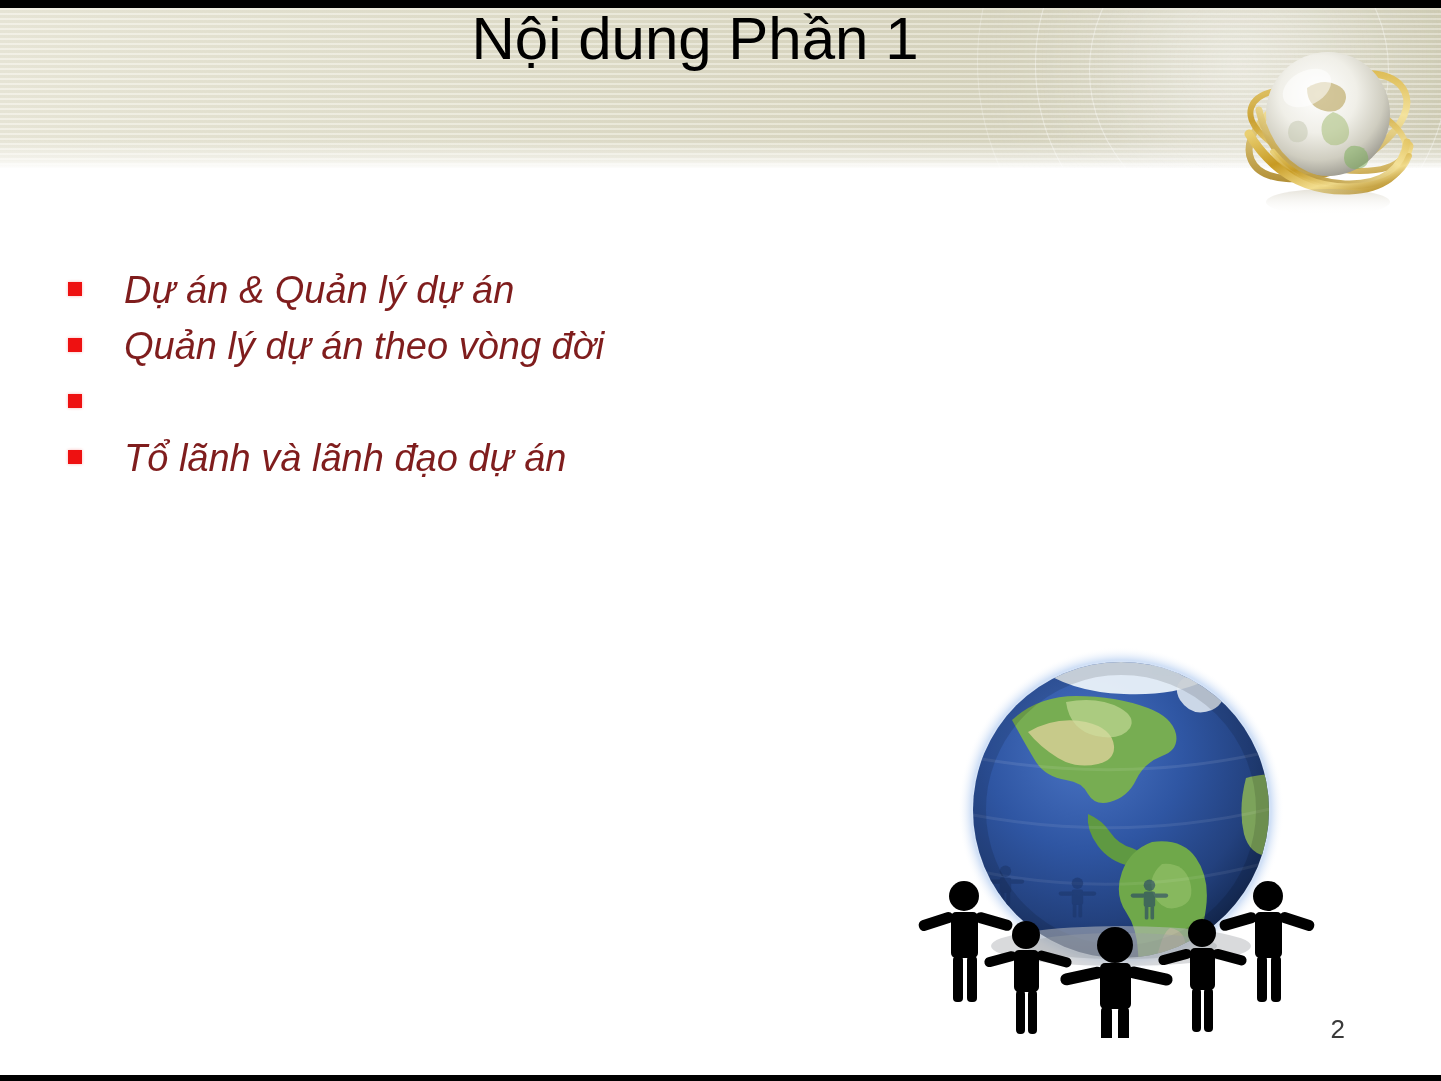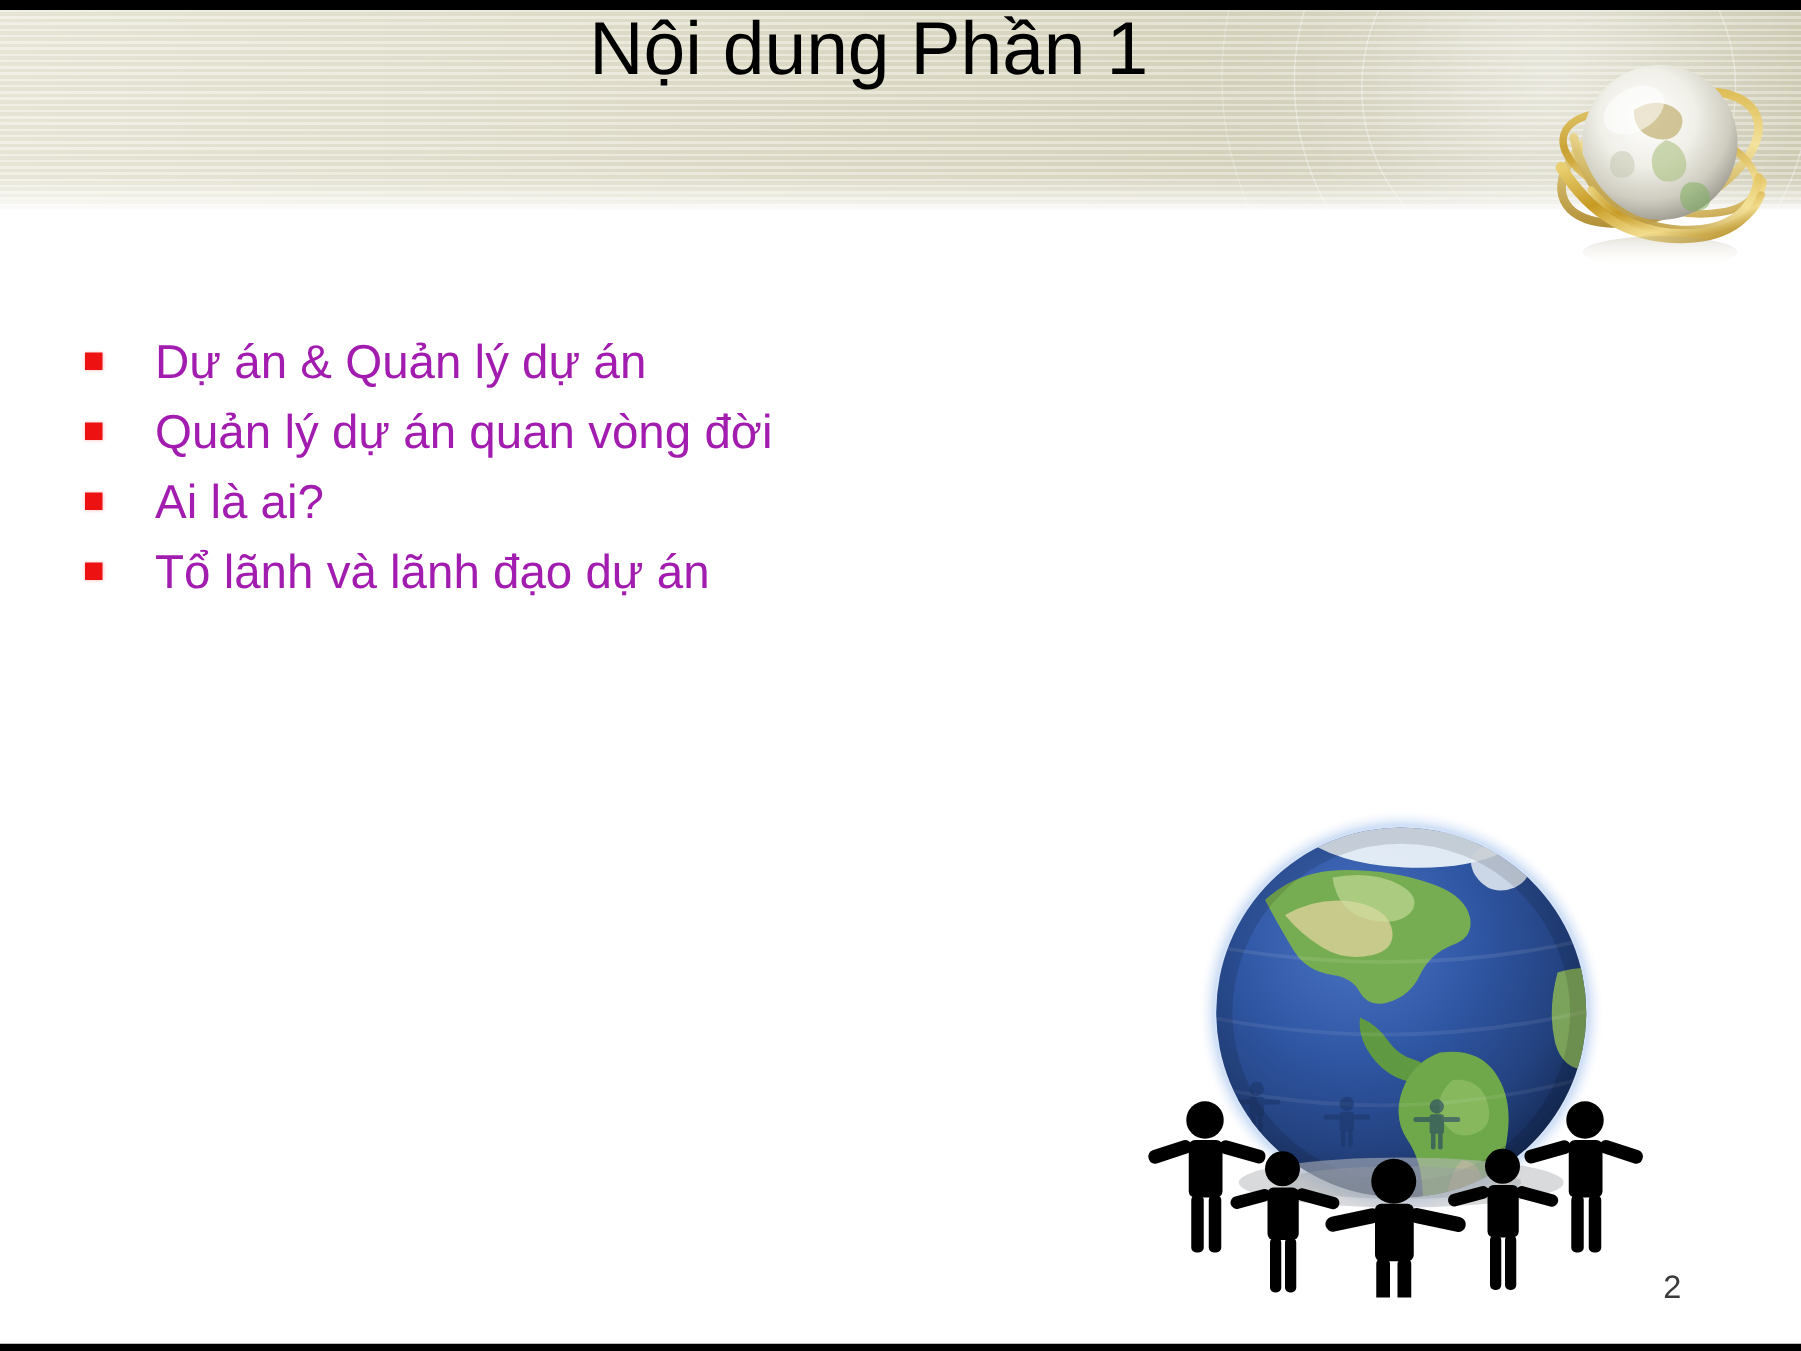--- a/index.html
+++ b/index.html
@@ -123,22 +123,23 @@
     background: #ee1111;
     margin-top: 18px;
     margin-right: 42px;
     flex: 0 0 auto;
     box-shadow: 0 0 3px rgba(238,17,17,0.30);
   }
   .bullet-text {
     font-family: "Liberation Sans", sans-serif;
     font-size: 38px;
     line-height: 52px;
-    color: #a21caf;
+    color: #7f1d1d;
     white-space: nowrap;
+    font-style: italic;
   }
 
   
   #earth-illustration {
     position: absolute;
     left: 916px;
     top: 628px;
     width: 410px;
     height: 410px;
     z-index: 20;
@@ -221,26 +222,25 @@
   <div id="bullet-list">
 
     <div class="bullet-row">
       <span class="bullet-marker"></span>
       <span class="bullet-text">Dự án &amp; Quản lý dự án</span>
     </div>
 
 
     <div class="bullet-row">
       <span class="bullet-marker"></span>
-      <span class="bullet-text">Quản lý dự án  quan vòng đời</span>
+      <span class="bullet-text">Quản lý dự án  theo vòng đời</span>
     </div>
 
     <div class="bullet-row">
       <span class="bullet-marker"></span>
-      <span class="bullet-text">Ai là ai?</span>
     </div>
 
     <div class="bullet-row">
       <span class="bullet-marker"></span>
       <span class="bullet-text">Tổ lãnh và lãnh đạo dự án</span>
     </div>
 
   </div>
 
   <div id="earth-illustration">

